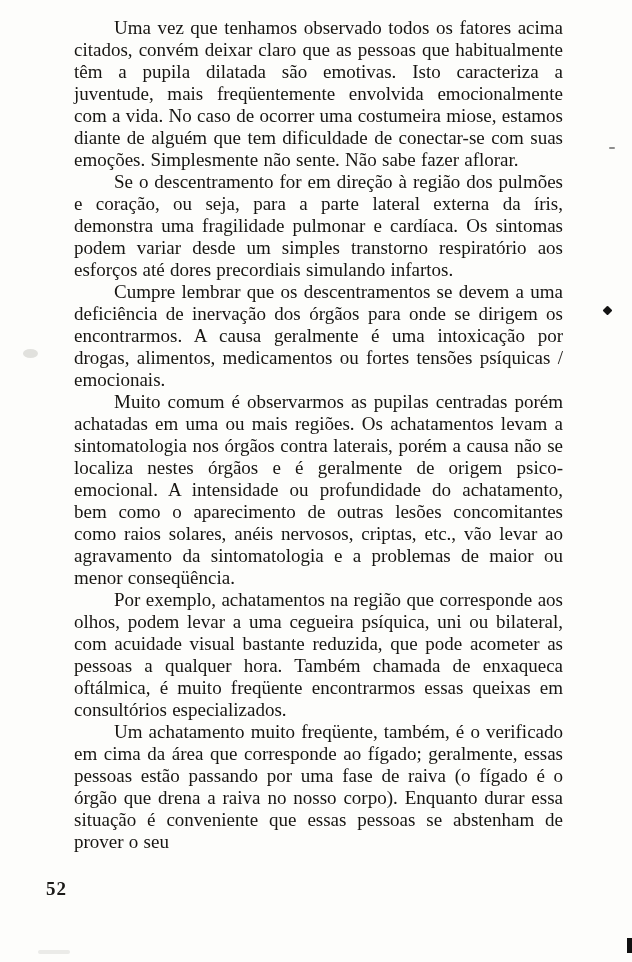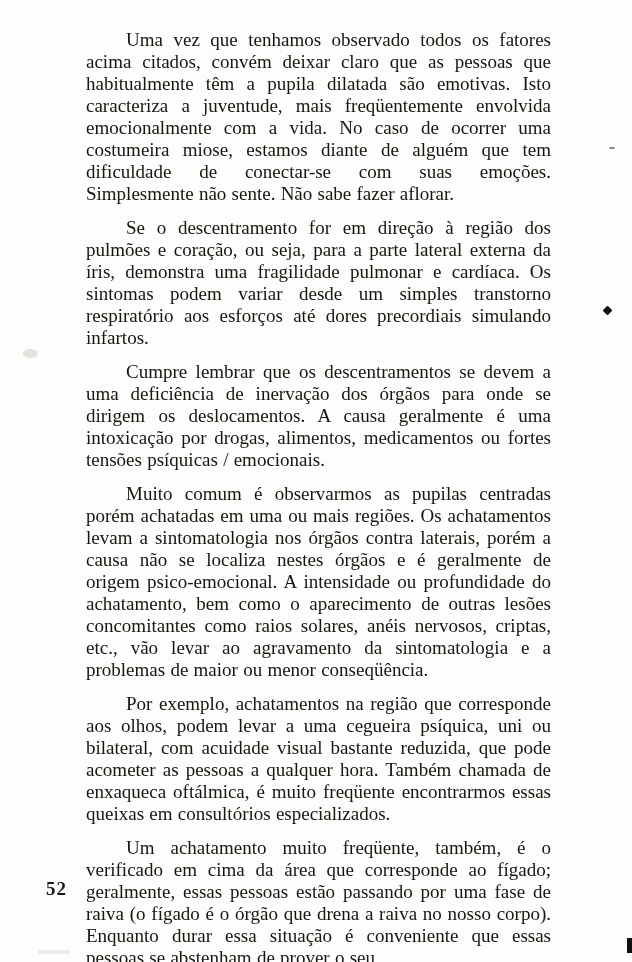--- a/index.html
+++ b/index.html
@@ -23,21 +23,21 @@
     position: absolute;
     top: 17px;
     left: 74px;
     width: 489px;
     color: #171512;
     font-size: 19px;
     line-height: 22px;
     text-align: justify;
   }
   .para {
-    margin: 12px;
+    margin: 0;
     padding: 0;
     text-indent: 40px;
     word-spacing: 0.5px;
   }
   .page-number {
     position: absolute;
     left: 46px;
     top: 878px;
     font-size: 19px;
     font-weight: bold;
@@ -94,21 +94,21 @@
   }
 </style>
 </head>
 <body>
 
 <div class="page">
 
   <div class="text-block">
     <p class="para">Uma vez que tenhamos observado todos os fatores acima citados, convém deixar claro que as pessoas que habitualmente têm a pupila dilatada são emotivas. Isto caracteriza a juventude, mais freqüentemente envolvida emocionalmente com a vida. No caso de ocorrer uma costumeira miose, estamos diante de alguém que tem dificuldade de conectar-se com suas emoções. Simplesmente não sente. Não sabe fazer aflorar.</p>
     <p class="para">Se o descentramento for em direção à região dos pulmões e coração, ou seja, para a parte lateral externa da íris, demonstra uma fragilidade pulmonar e cardíaca. Os sintomas podem variar desde um simples transtorno respiratório aos esforços até dores precordiais simulando infartos.</p>
-    <p class="para">Cumpre lembrar que os descentramentos se devem a uma deficiência de inervação dos órgãos para onde se dirigem os deslocamentos. A causa geralmente é uma intoxicação por drogas, alimentos, medicamentos ou fortes tensões psíquicas / emocionais.</p>
+    <p class="para">Cumpre lembrar que os descentramentos se devem a uma deficiência de inervação dos órgãos para onde se dirigem os encontrarmos. A causa geralmente é uma intoxicação por drogas, alimentos, medicamentos ou fortes tensões psíquicas / emocionais.</p>
     <p class="para">Muito comum é observarmos as pupilas centradas porém achatadas em uma ou mais regiões. Os achatamentos levam a sintomatologia nos órgãos contra laterais, porém a causa não se localiza nestes órgãos e é geralmente de origem psico-emocional. A intensidade ou profundidade do achatamento, bem como o aparecimento de outras lesões concomitantes como raios solares, anéis nervosos, criptas, etc., vão levar ao agravamento da sintomatologia e a problemas de maior ou menor conseqüência.</p>
     <p class="para">Por exemplo, achatamentos na região que corresponde aos olhos, podem levar a uma cegueira psíquica, uni ou bilateral, com acuidade visual bastante reduzida, que pode acometer as pessoas a qualquer hora. Também chamada de enxaqueca oftálmica, é muito freqüente encontrarmos essas queixas em consultórios especializados.</p>
     <p class="para">Um achatamento muito freqüente, também, é o verificado em cima da área que corresponde ao fígado; geralmente, essas pessoas estão passando por uma fase de raiva (o fígado é o órgão que drena a raiva no nosso corpo). Enquanto durar essa situação é conveniente que essas pessoas se abstenham de prover o seu</p>
   </div>
 
   <div class="page-number">52</div>
 
   <div class="ink-dash-mark"></div>
   <div class="ink-diamond-mark"></div>
   <div class="scan-edge-mark"></div>

